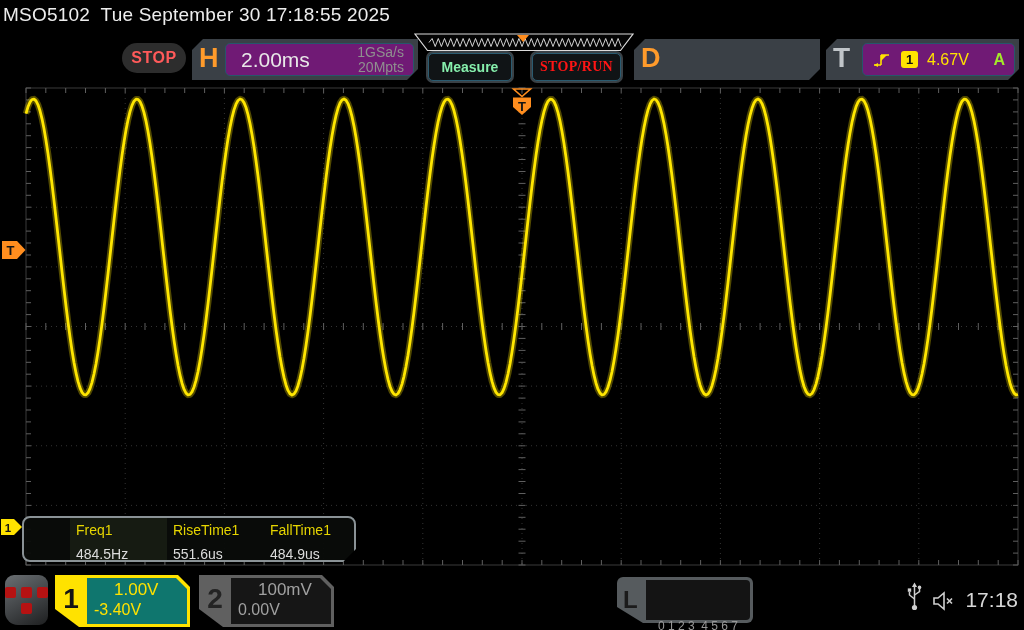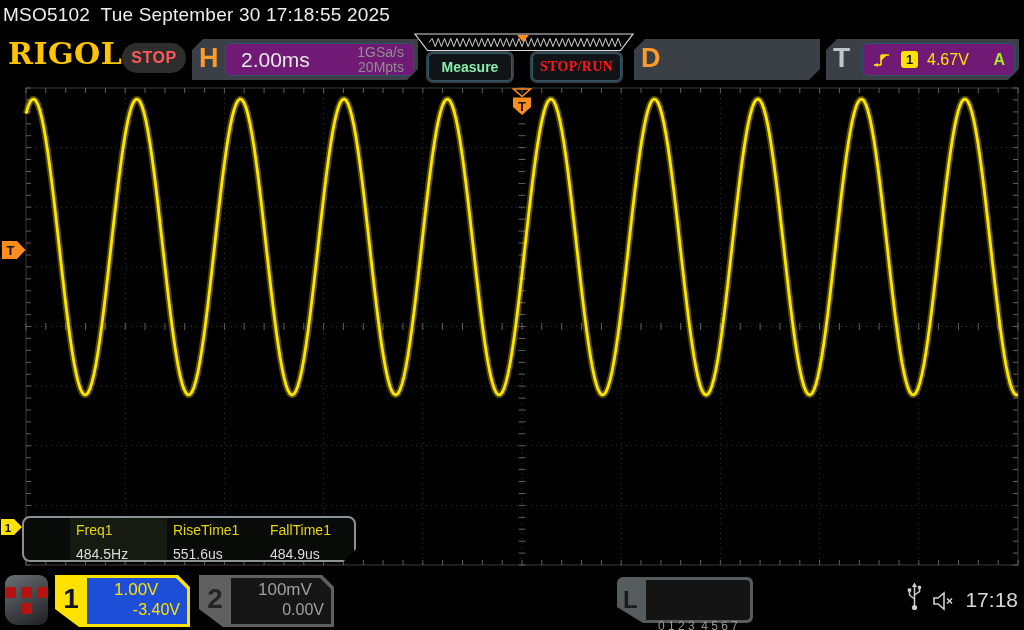--- a/index.html
+++ b/index.html
@@ -86,23 +86,23 @@
     position:absolute; inset:0;
     clip-path:polygon(0 0, calc(100% - 12px) 0, 100% 12px, 100% 100%, 24px 100%, 0 calc(100% - 18px));
   }
   .chan .num { position:absolute; left:0; top:8px; width:32px; text-align:center; font-size:28px; font-weight:bold; }
   .chan .inner {
     position:absolute; left:32px; top:3px; right:3px; bottom:3px;
     clip-path:polygon(0 0, calc(100% - 11px) 0, 100% 11px, 100% 100%, 0 100%);
     padding:2px 7px 0 7px; font-size:17px;
   }
   .chan .row1 { display:flex; align-items:center; gap:6px; }
-  .chan .row2 { text-align:right; font-size:16px; margin-top:1px; }
+  .chan .row2 { font-size:16px; margin-top:1px; }
   #chan1 { left:55px; } #chan1 .tag { background:#ffe200; } #chan1 .num { color:#151515; }
-  #chan1 .inner { background:#1d4ed8; color:#ffe200; }
+  #chan1 .inner { background:#0f766e; color:#ffe200; }
   #chan2 { left:199px; } #chan2 .tag { background:#606060; } #chan2 .num { color:#242424; }
   #chan2 .inner { background:#161616; color:#a0a0a0; }
   .dc-icon { display:inline-block; width:14px; }
   .dc-icon .b1 { height:2px; background:currentColor; }
   .dc-icon .b2 { height:2px; margin-top:2px;
     background:linear-gradient(90deg,currentColor 0 3px,transparent 3px 5.5px,currentColor 5.5px 8.5px,transparent 8.5px 11px,currentColor 11px 14px); }
   .logic-pod { position:absolute; left:617px; top:7px; width:136px; height:46px; }
   .logic-pod .tag { position:absolute; inset:0; background:#565b5e; border-radius:6px;
     clip-path:polygon(0 0, 100% 0, 100% 100%, 26px 100%, 0 calc(100% - 16px), 0 0); }
   .logic-pod .ltr { position:absolute; left:6px; top:9px; font-size:24px; font-weight:bold; color:#1b1b1b; }
@@ -115,21 +115,20 @@
 <body>
 
 <div class="screen">
 
   <div class="statusbar">
     <span>MSO5102</span>&nbsp;
     <span>Tue September 30 17:18:55 2025</span>
   </div>
 
   <div class="header">
-    <div class="brand">RIGOL</div>
     <div class="stop-badge">STOP</div>
 
     <div class="hgroup" id="h-group">
       <span class="glyph">H</span>
       <div class="panel">
         <span class="timebase">2.00ms</span>
         <div class="acq-stack">
           <div>1GSa/s</div>
           <div>20Mpts</div>
         </div>

